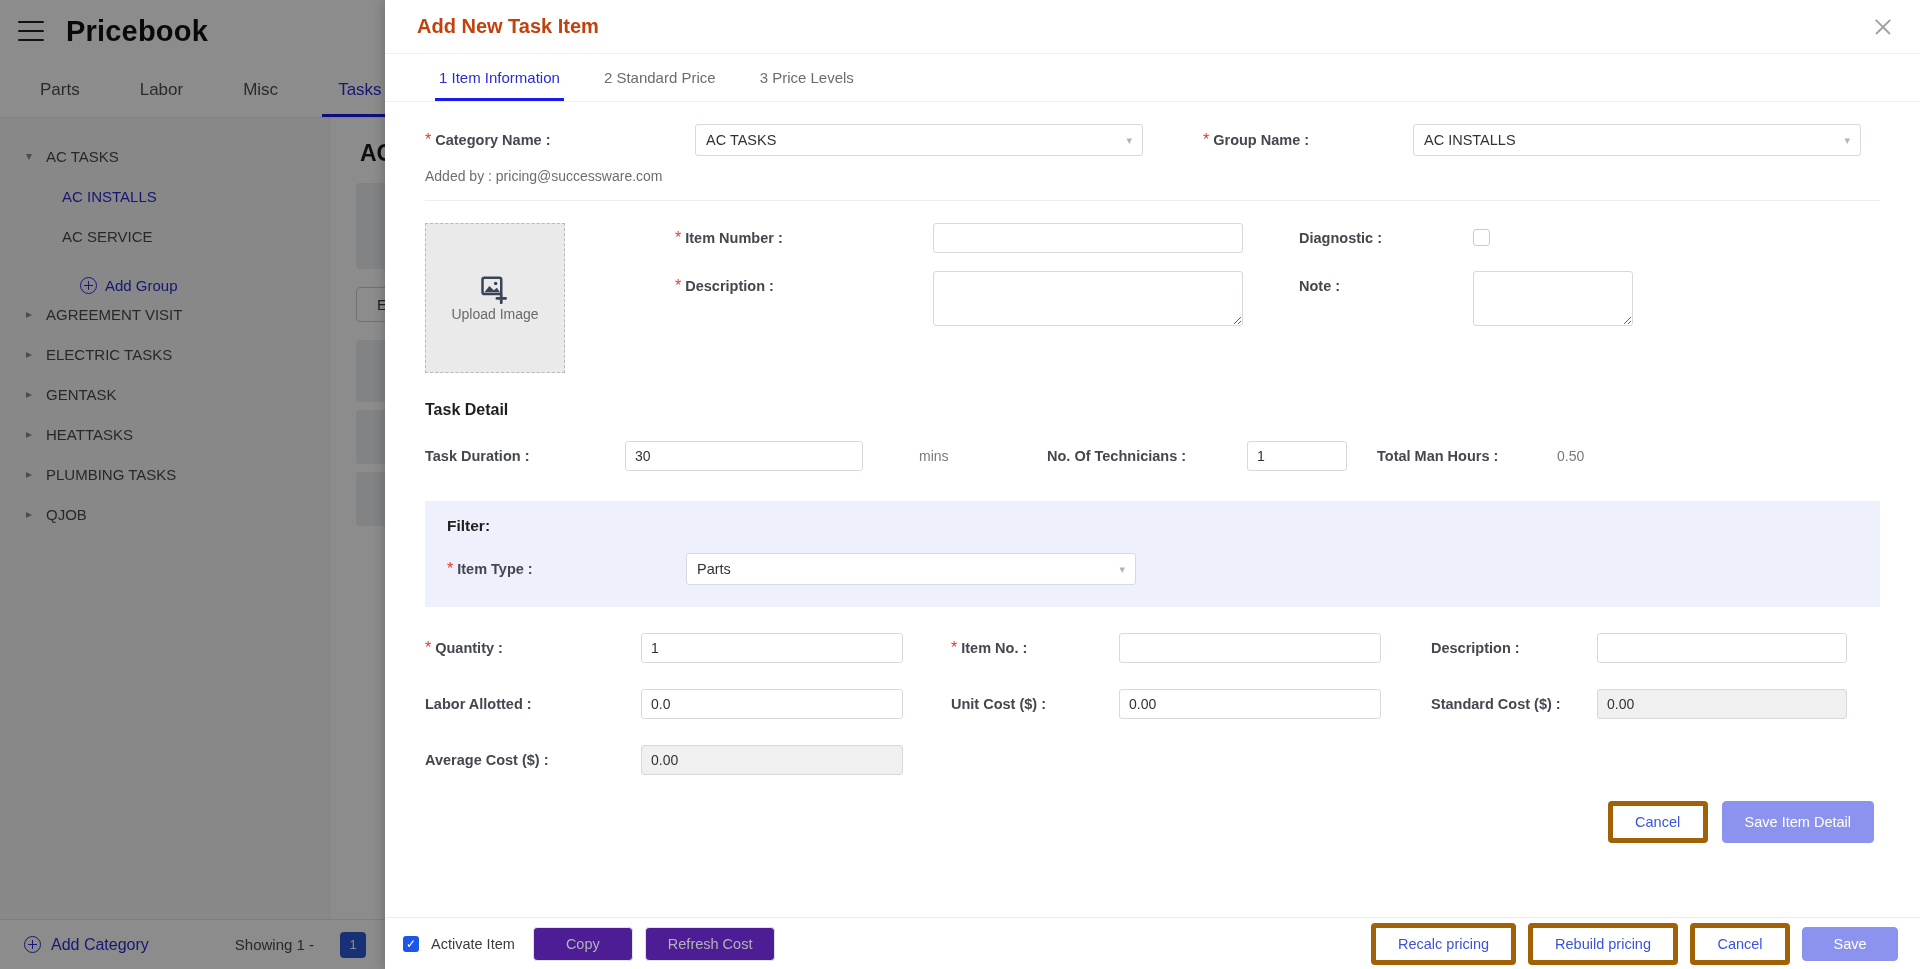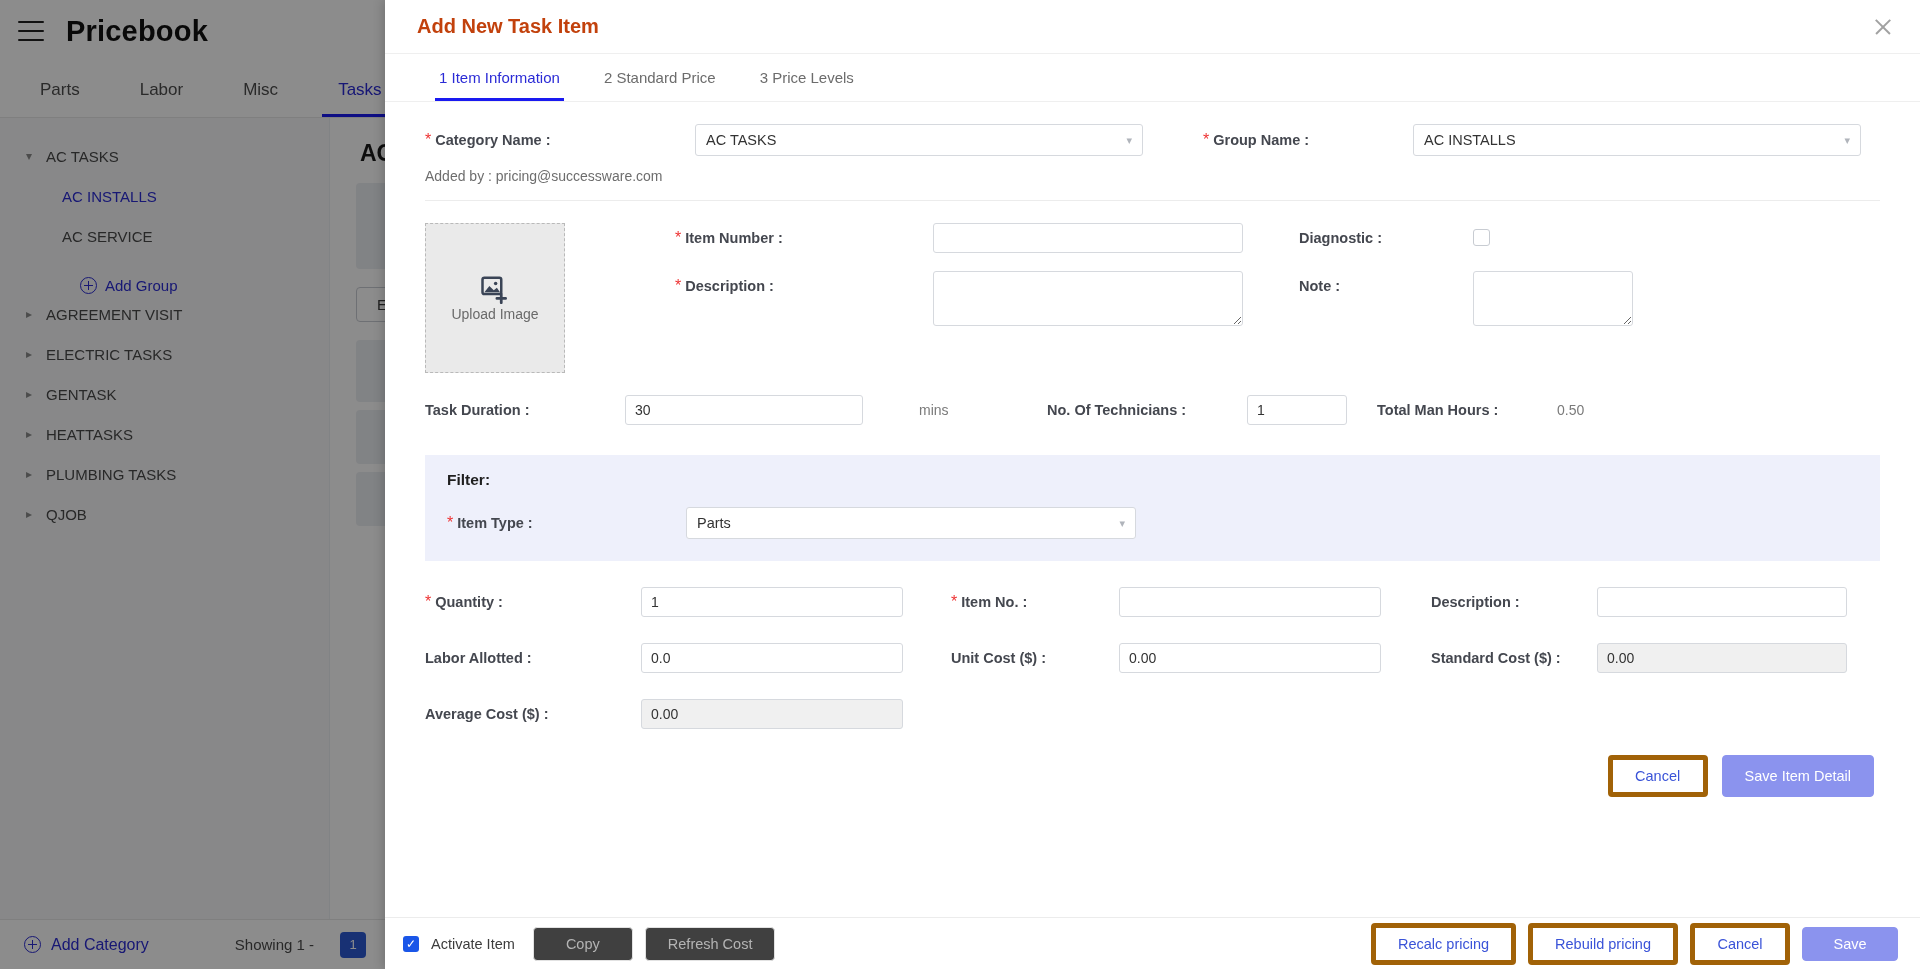--- a/index.html
+++ b/index.html
@@ -209,21 +209,21 @@
 
   .grid-row { display: flex; align-items: center; padding: 20px 40px 0 40px; }
 
   .footer-inline { display: flex; justify-content: flex-end; gap: 14px; padding: 26px 46px 0 40px; }
   .btn {
     border-radius: 4px; font-size: 14.5px; padding: 8px 22px; cursor: pointer;
     font-family: "Liberation Sans", sans-serif;
   }
   .btn-white { border: 5px solid #a16207; background: #fff; color: #3a53d8; }
   .btn-primary { border: 1px solid #8b93ee; background: #8b93ee; color: #fff; }
-  .btn-disabled { border: 1px solid #e2e2e2; background: #404040; color: #b4b4b4; cursor: default; }
+  .btn-disabled { border: 1px solid #e2e2e2; background: #4c1d95; color: #b4b4b4; cursor: default; }
 
   .modal-foot {
     height: 52px; flex: none; border-top: 1px solid #ececec;
     display: flex; align-items: center; padding: 0 22px 0 18px; gap: 12px;
     background: #fff;
   }
   .chk-blue {
     width: 16px; height: 16px; background: #1a56e8; border-radius: 3px;
     display: flex; align-items: center; justify-content: center; cursor: pointer;
   }
@@ -384,20 +384,21 @@
           </div>
           <textarea class="inp tall" style=""></textarea>
           <div class="lab-cell" style="width:230px;padding-left:56px;">
             <span class="lbl">Note :</span>
           </div>
           <textarea class="inp tall" style="width: 160px;"></textarea>
         </div>
       </div>
     </div>
 
+    <div class="section-title" style="padding-top:28px;">Task Detail</div>
     <div class="task-row">
       <div class="lab" style="width:200px;">Task Duration :</div>
       <input class="inp" style="width: 238px;" value="30">
       <div class="muted" style="margin-left:56px;width:128px;">mins</div>
       <div class="lab" style="width:200px;">No. Of Technicians :</div>
       <input class="inp" style="width: 100px;" value="1">
       <div class="lab" style="width:180px;margin-left:30px;">Total Man Hours :</div>
       <div class="muted">0.50</div>
     </div>
 

